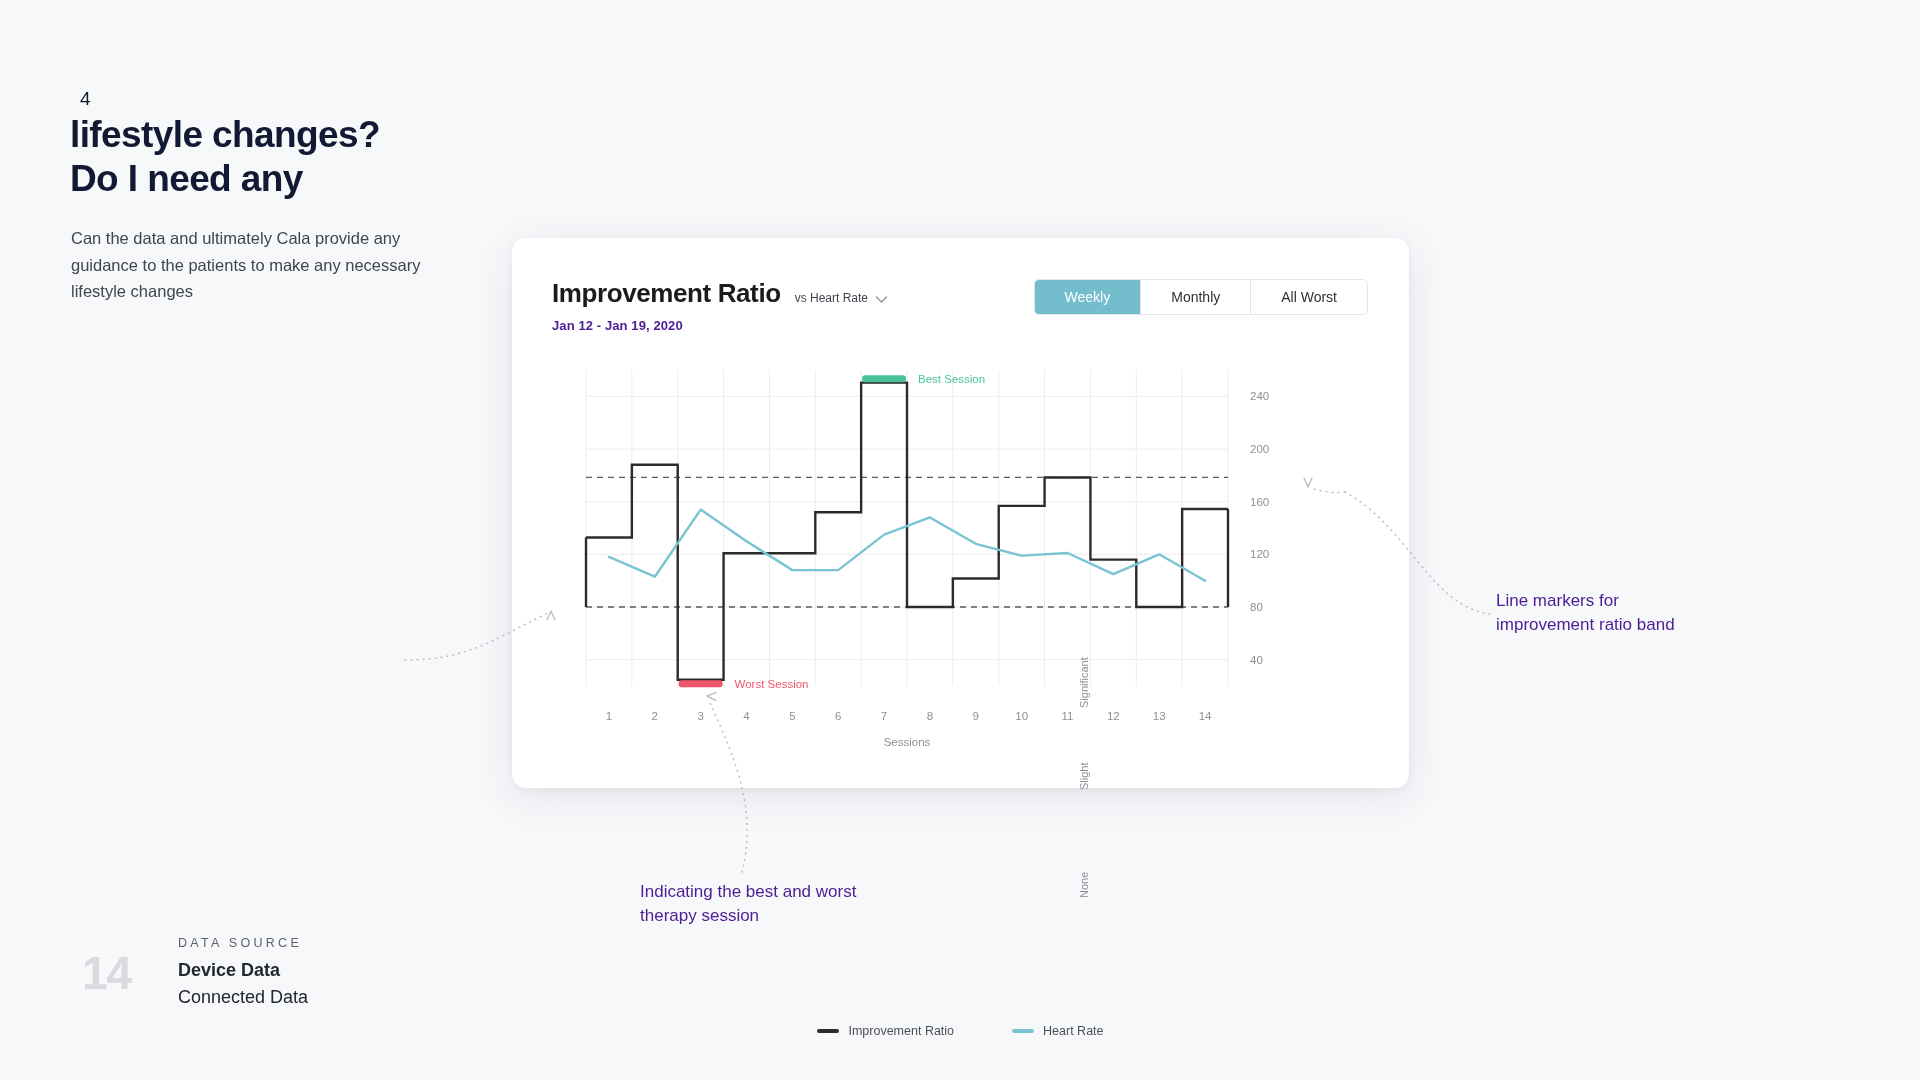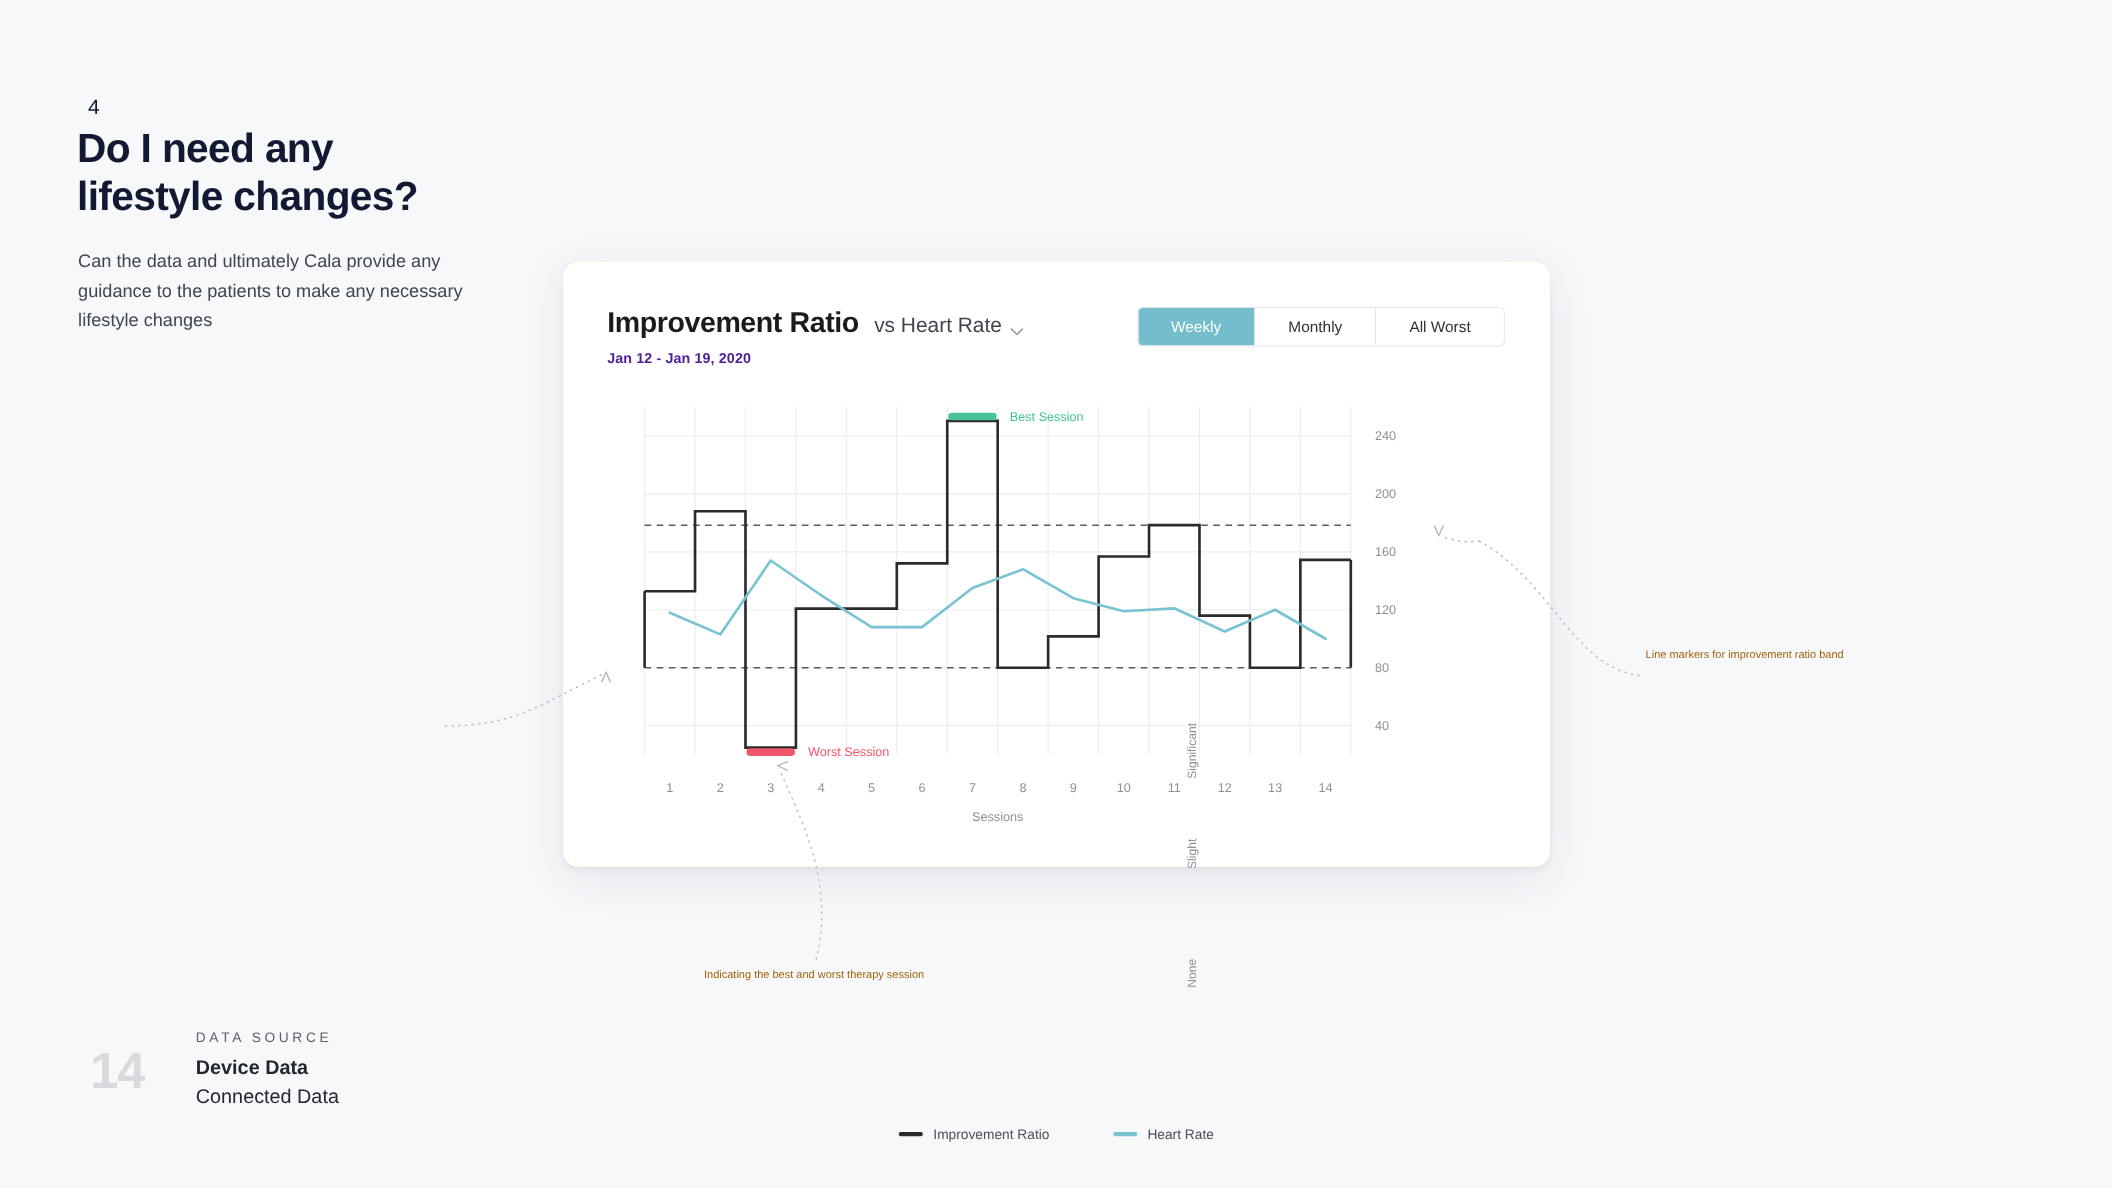--- a/index.html
+++ b/index.html
@@ -30,21 +30,21 @@
   
   .card {
     position: absolute; left: 512px; top: 238px;
     width: 897px; height: 550px;
     background: #fff; border-radius: 14px;
     box-shadow: 0 10px 40px rgba(30,40,70,.09), 0 2px 7px rgba(30,40,70,.05);
   }
   .card-head { position: absolute; left: 40px; top: 40px; }
   .chart-title-row { display: flex; align-items: baseline; gap: 14px; }
   .chart-title { font-size: 26px; font-weight: 700; color: #1b1b1b; letter-spacing: -0.4px; }
-  .chart-compare { font-size: 19px; color: #40454e; display: flex; align-items: center; gap: 7px; }
+  .chart-compare { font-size: 12px; color: #40454e; display: flex; align-items: center; gap: 7px; }
   .chev { display: inline-block; width: 13px; height: 13px; position: relative; top: 1px; }
   .chart-date { margin-top: 9px; font-size: 13px; color: #4c1d95; letter-spacing: .1px; font-weight: bold; }
 
   
   .toggle {
     position: absolute; right: 41px; top: 41px;
     display: flex; border: 1px solid #e2e6ea; border-radius: 5px;
     overflow: hidden; background: #fff;
   }
   .toggle-btn {
@@ -59,22 +59,22 @@
   .plot-wrap { position: absolute; left: 0; top: 118px; width: 897px; height: 485px; }
   .plot-svg { display: block; }
 
   .axis-label-v {
     position: absolute; font-size: 11px; color: #8b9097;
     transform: rotate(-90deg); transform-origin: left top; white-space: nowrap;
   }
 
   
   .annot {
-    position: absolute; font-size: 10px; line-height: 1.42;
-    color: #a16207; font-weight: 400;
+    position: absolute; font-size: 17px; line-height: 1.42;
+    color: #4c1d95; font-weight: 400;
   }
   .annot-1 { left: 232px; top: 671px; width: 250px; }
   .annot-2 { left: 640px; top: 880px; width: 250px; }
   .annot-3 { left: 1496px; top: 589px; width: 215px; }
 
   
   .footer-num {
     position: absolute; left: 82px; top: 946px;
     font-size: 46px; font-weight: 700; color: #d8dade; letter-spacing: -1px;
   }
@@ -93,22 +93,22 @@
   .legend-swatch { width: 22px; height: 4px; border-radius: 2px; display: inline-block; }
 </style>
 </head>
 <body>
 
 <div id="slide">
 
   <div class="slide-number">4</div>
 
   <div class="headline">
+    <div>lifestyle changes?</div>
     <div>Do I need any</div>
-    <div>lifestyle changes?</div>
   </div>
 
   <div class="subcopy">Can the data and ultimately Cala provide any guidance to the patients to make any necessary lifestyle changes</div>
 
   <div class="card">
 
     <div class="card-head">
       <div class="chart-title-row">
         <span class="chart-title">Improvement Ratio</span>
         <span class="chart-compare">

